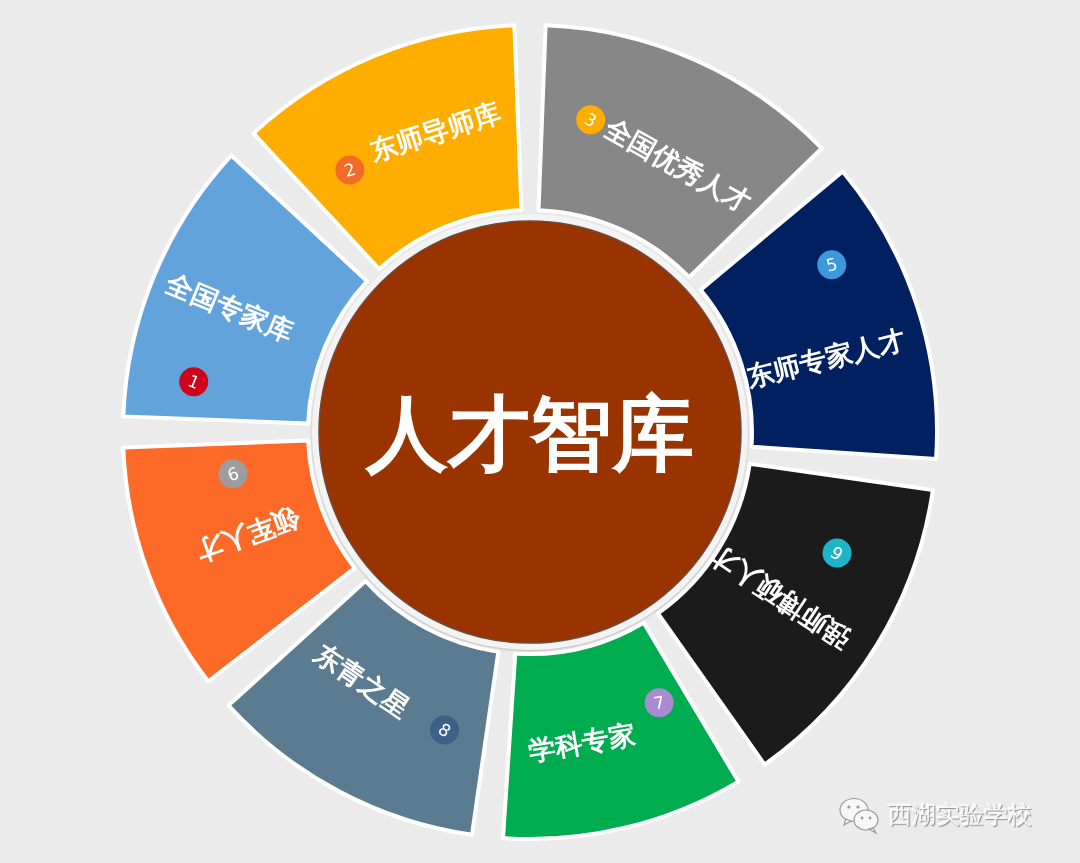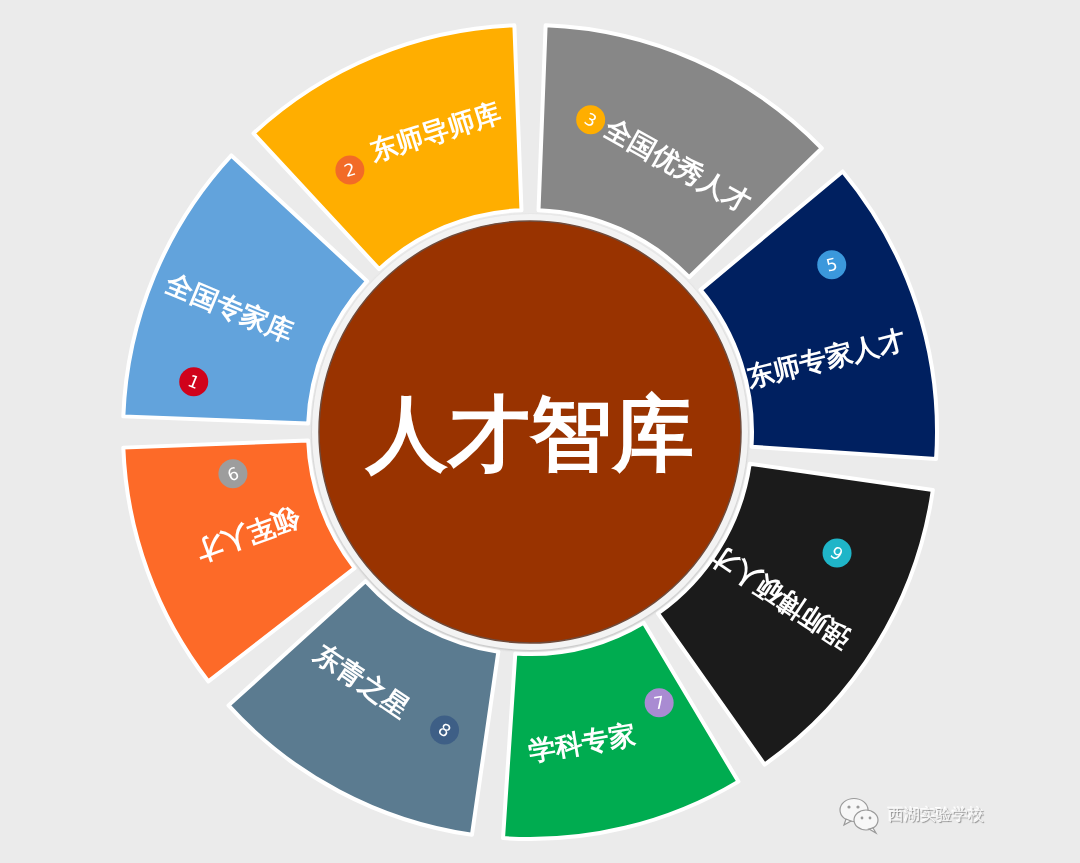--- a/index.html
+++ b/index.html
@@ -46,21 +46,21 @@
     }
     #watermark {
       position: absolute;
       left: 838px;
       top: 795px;
       display: flex;
       align-items: center;
       gap: 6px;
       color: #f6f6f6;
       font-family: "DejaVu Sans", "Liberation Sans", sans-serif;
-      font-size: 16px;
+      font-size: 24px;
       text-shadow: 1px 1px 1px #8a8a8a, -1px -1px 0 #ffffff;
     }
     #watermark .wm-icon {
       width: 44px;
       height: 40px;
     }
   </style>
 </head>
 <body>
 

